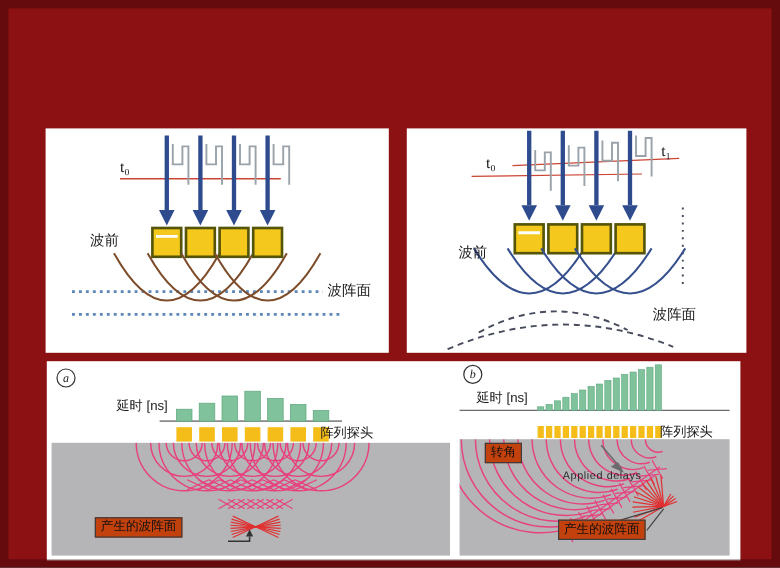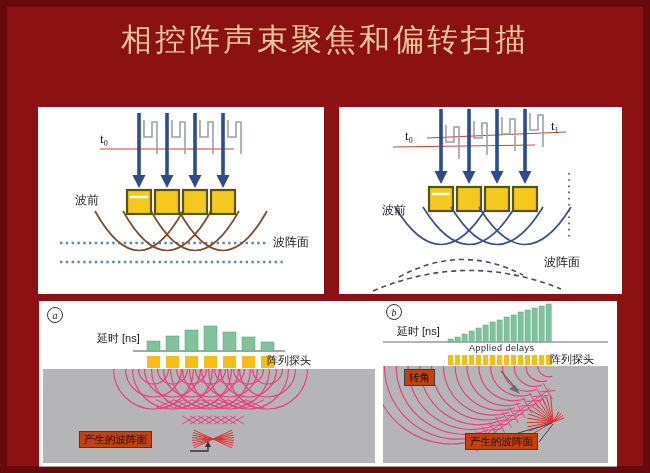--- a/index.html
+++ b/index.html
@@ -8,33 +8,32 @@
   .frame{position:absolute;inset:0;border:7px solid rgba(42,2,4,.38);pointer-events:none;z-index:50;}
   .title{position:absolute;top:22px;left:0;width:650px;text-align:center;color:#e7c59a;
          font-family:"Liberation Serif","DejaVu Serif",serif;line-height:1.18;}
   .title .l1{font-size:31px;letter-spacing:3px;}
   .title .l2{font-size:29px;letter-spacing:4px;}
   .panel{position:absolute;background:#fff;}
   .panel svg{position:absolute;left:0;top:0;}
   .lbl{position:absolute;color:#17171a;font-size:12px;white-space:nowrap;z-index:5;}
   .tlbl{position:absolute;color:#17171a;font-size:13px;font-family:"Liberation Serif","DejaVu Serif",serif;z-index:5;}
   .small{font-size:11px;}
-  .tiny{font-size:9px;color:#2a2a2a;letter-spacing:.5px;}
+  .tiny{font-size:9px;color:#2a2a2a;letter-spacing:.5px;margin-top:48px;}
   .boxlbl{position:absolute;background:#c2410c;border:1px solid #3c3c3c;color:#111;
           font-size:10.5px;padding:1px 4px;line-height:1.25;white-space:nowrap;z-index:6;}
   .circ{position:absolute;width:14px;height:14px;border:1.3px solid #333;border-radius:50%;
         display:flex;align-items:center;justify-content:center;font-size:10px;color:#222;
         font-family:"Liberation Serif","DejaVu Serif",serif;font-style:italic;z-index:5;}
 </style>
 </head>
 <body>
 
 <div class="slide">
   <div class="title">
-    <div class="l1">相控阵声束聚焦和偏转扫描</div>
   </div>
 
   <div class="panel" style="left:38px;top:107px;width:286px;height:187px;">
     <svg id="svg-tl" width="286" height="187" viewBox="0 0 286 187">
       <line x1="62" y1="42" x2="196" y2="42" stroke="#cc4433" stroke-width="1.2"></line>
       <line x1="22" y1="136" x2="231" y2="136" stroke="#5b87b8" stroke-width="2.4" stroke-dasharray="2.4 3.4"></line>
       <line x1="22" y1="155" x2="247" y2="155" stroke="#5b87b8" stroke-width="2.4" stroke-dasharray="2.4 3.4"></line>
       <g id="g-tl">
           <path d="M106 13 V30 H114 V15 H119 V47" fill="none" stroke="#9aa2aa" stroke-width="1.6"></path>
           <path d="M57 104 Q101 183 145 104" fill="none" stroke="#7d4c2a" stroke-width="1.7"></path>

